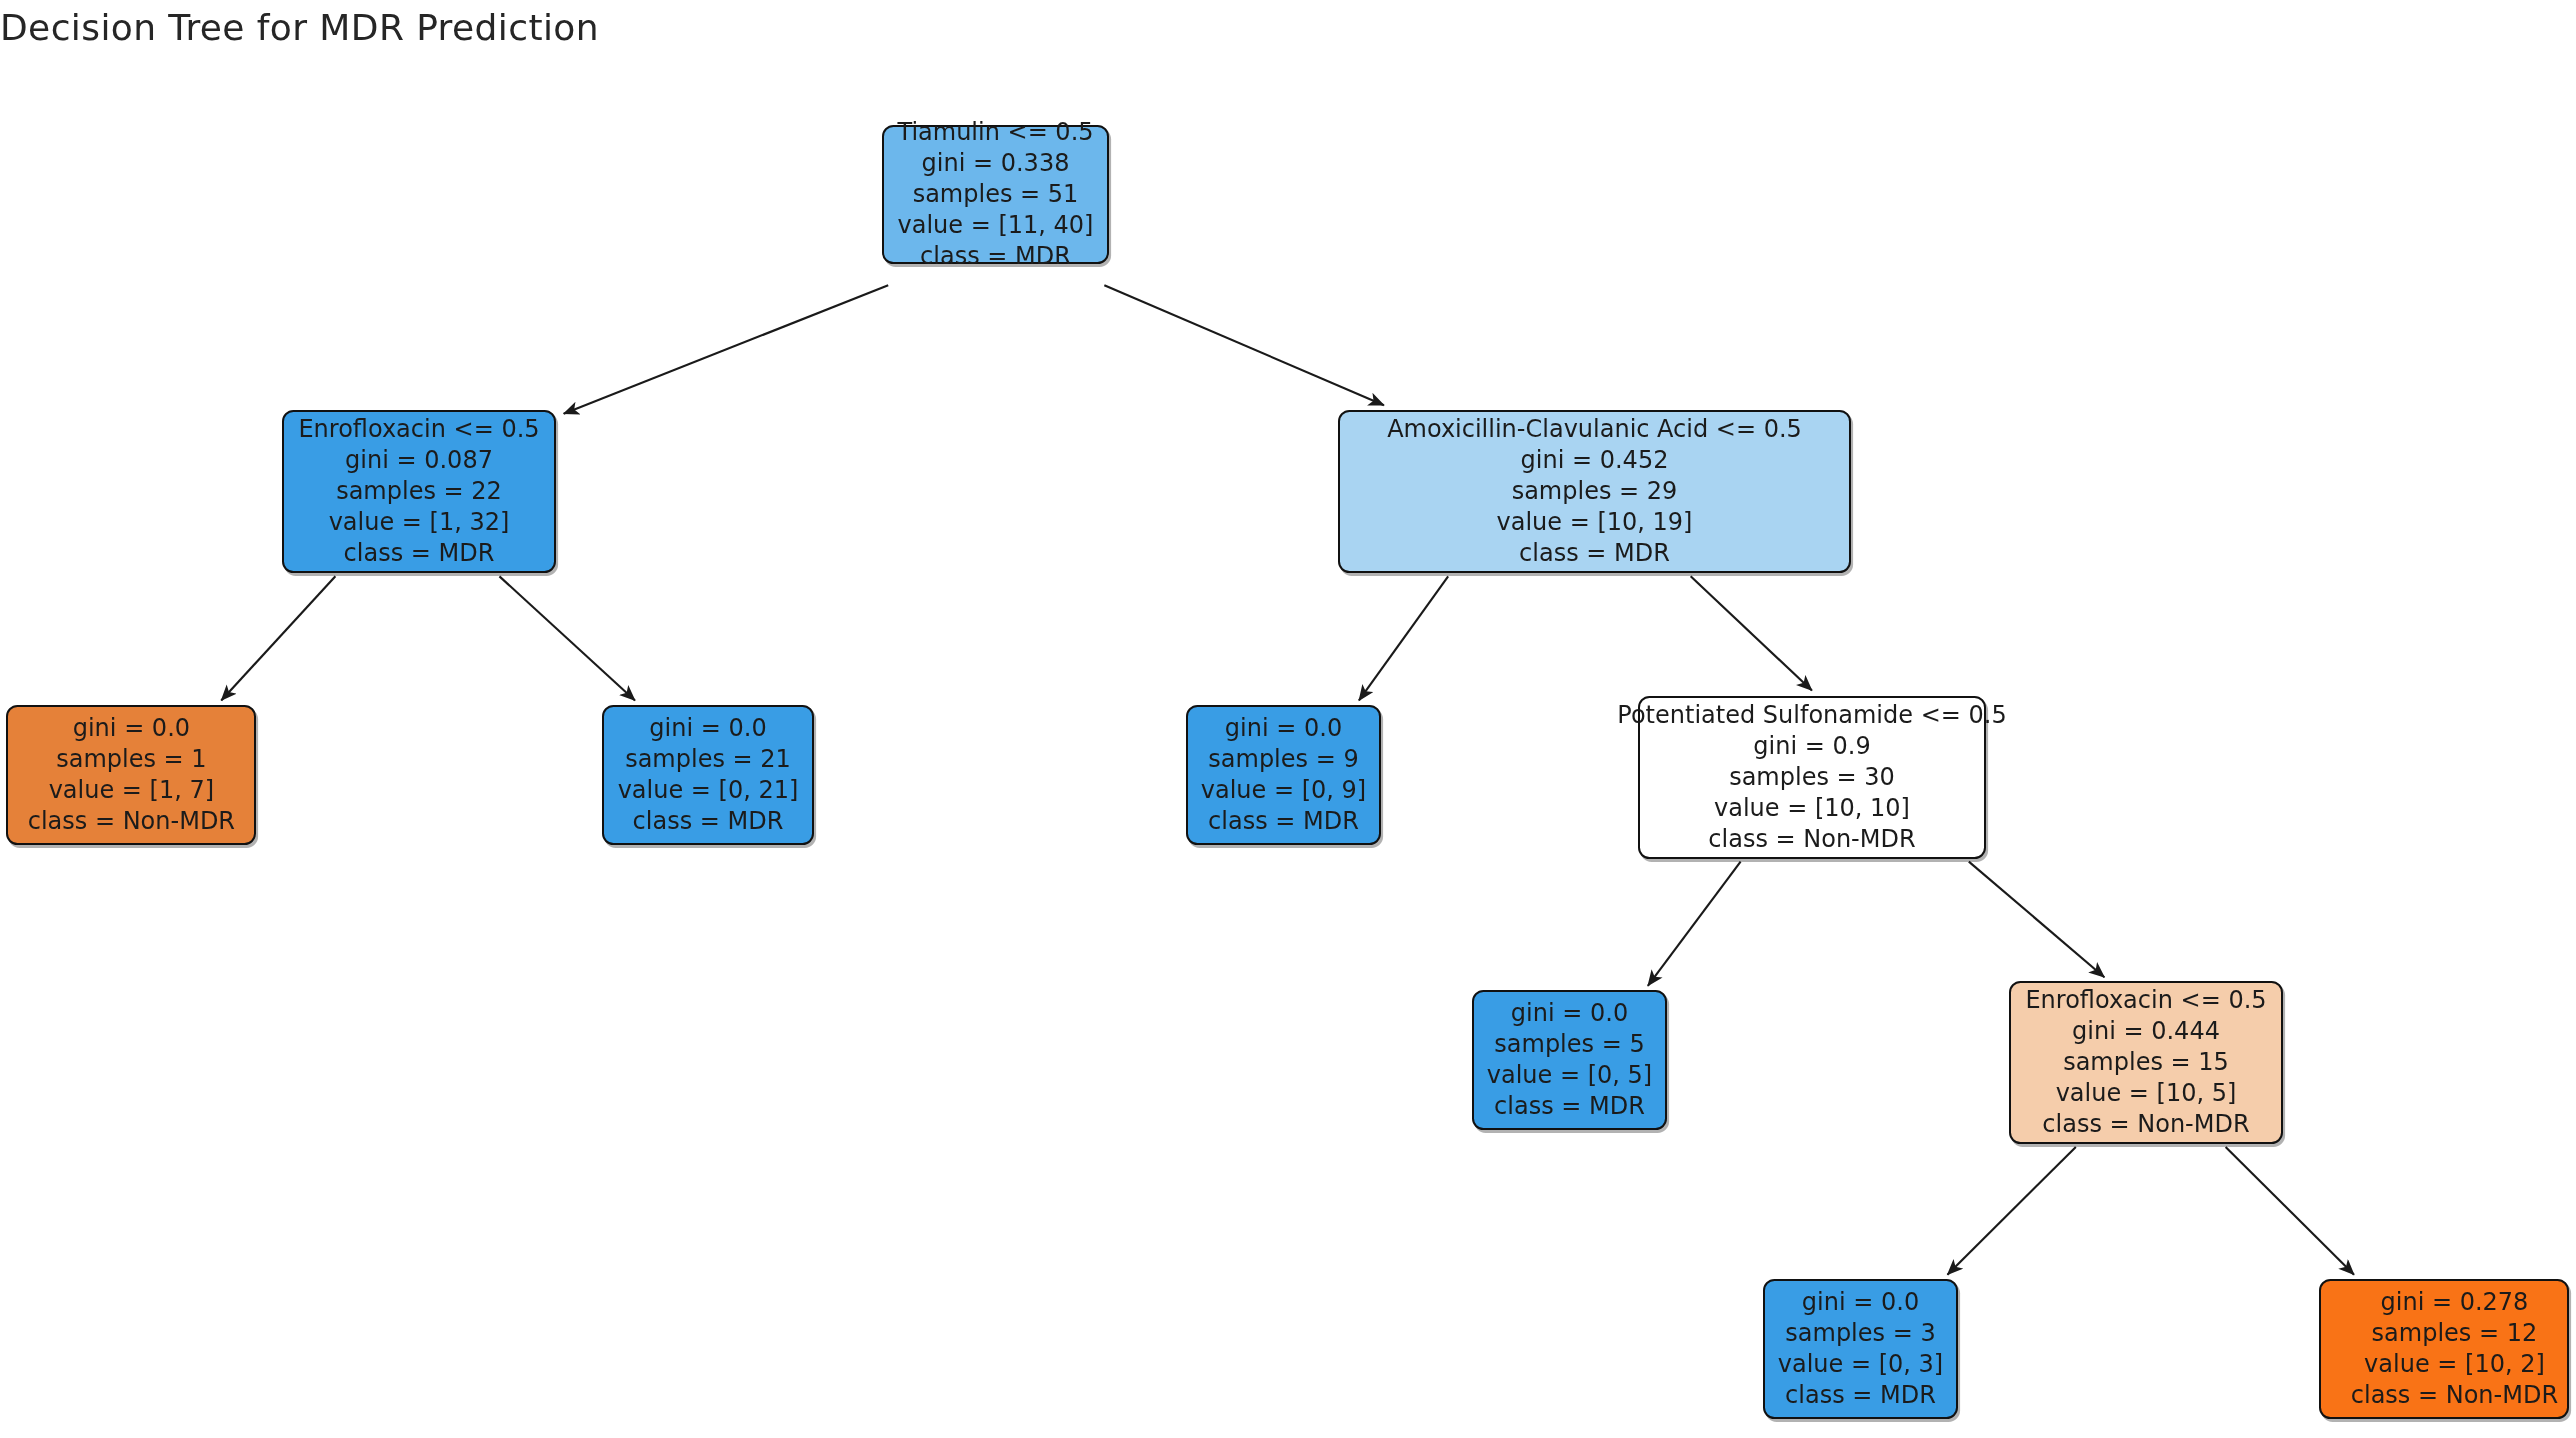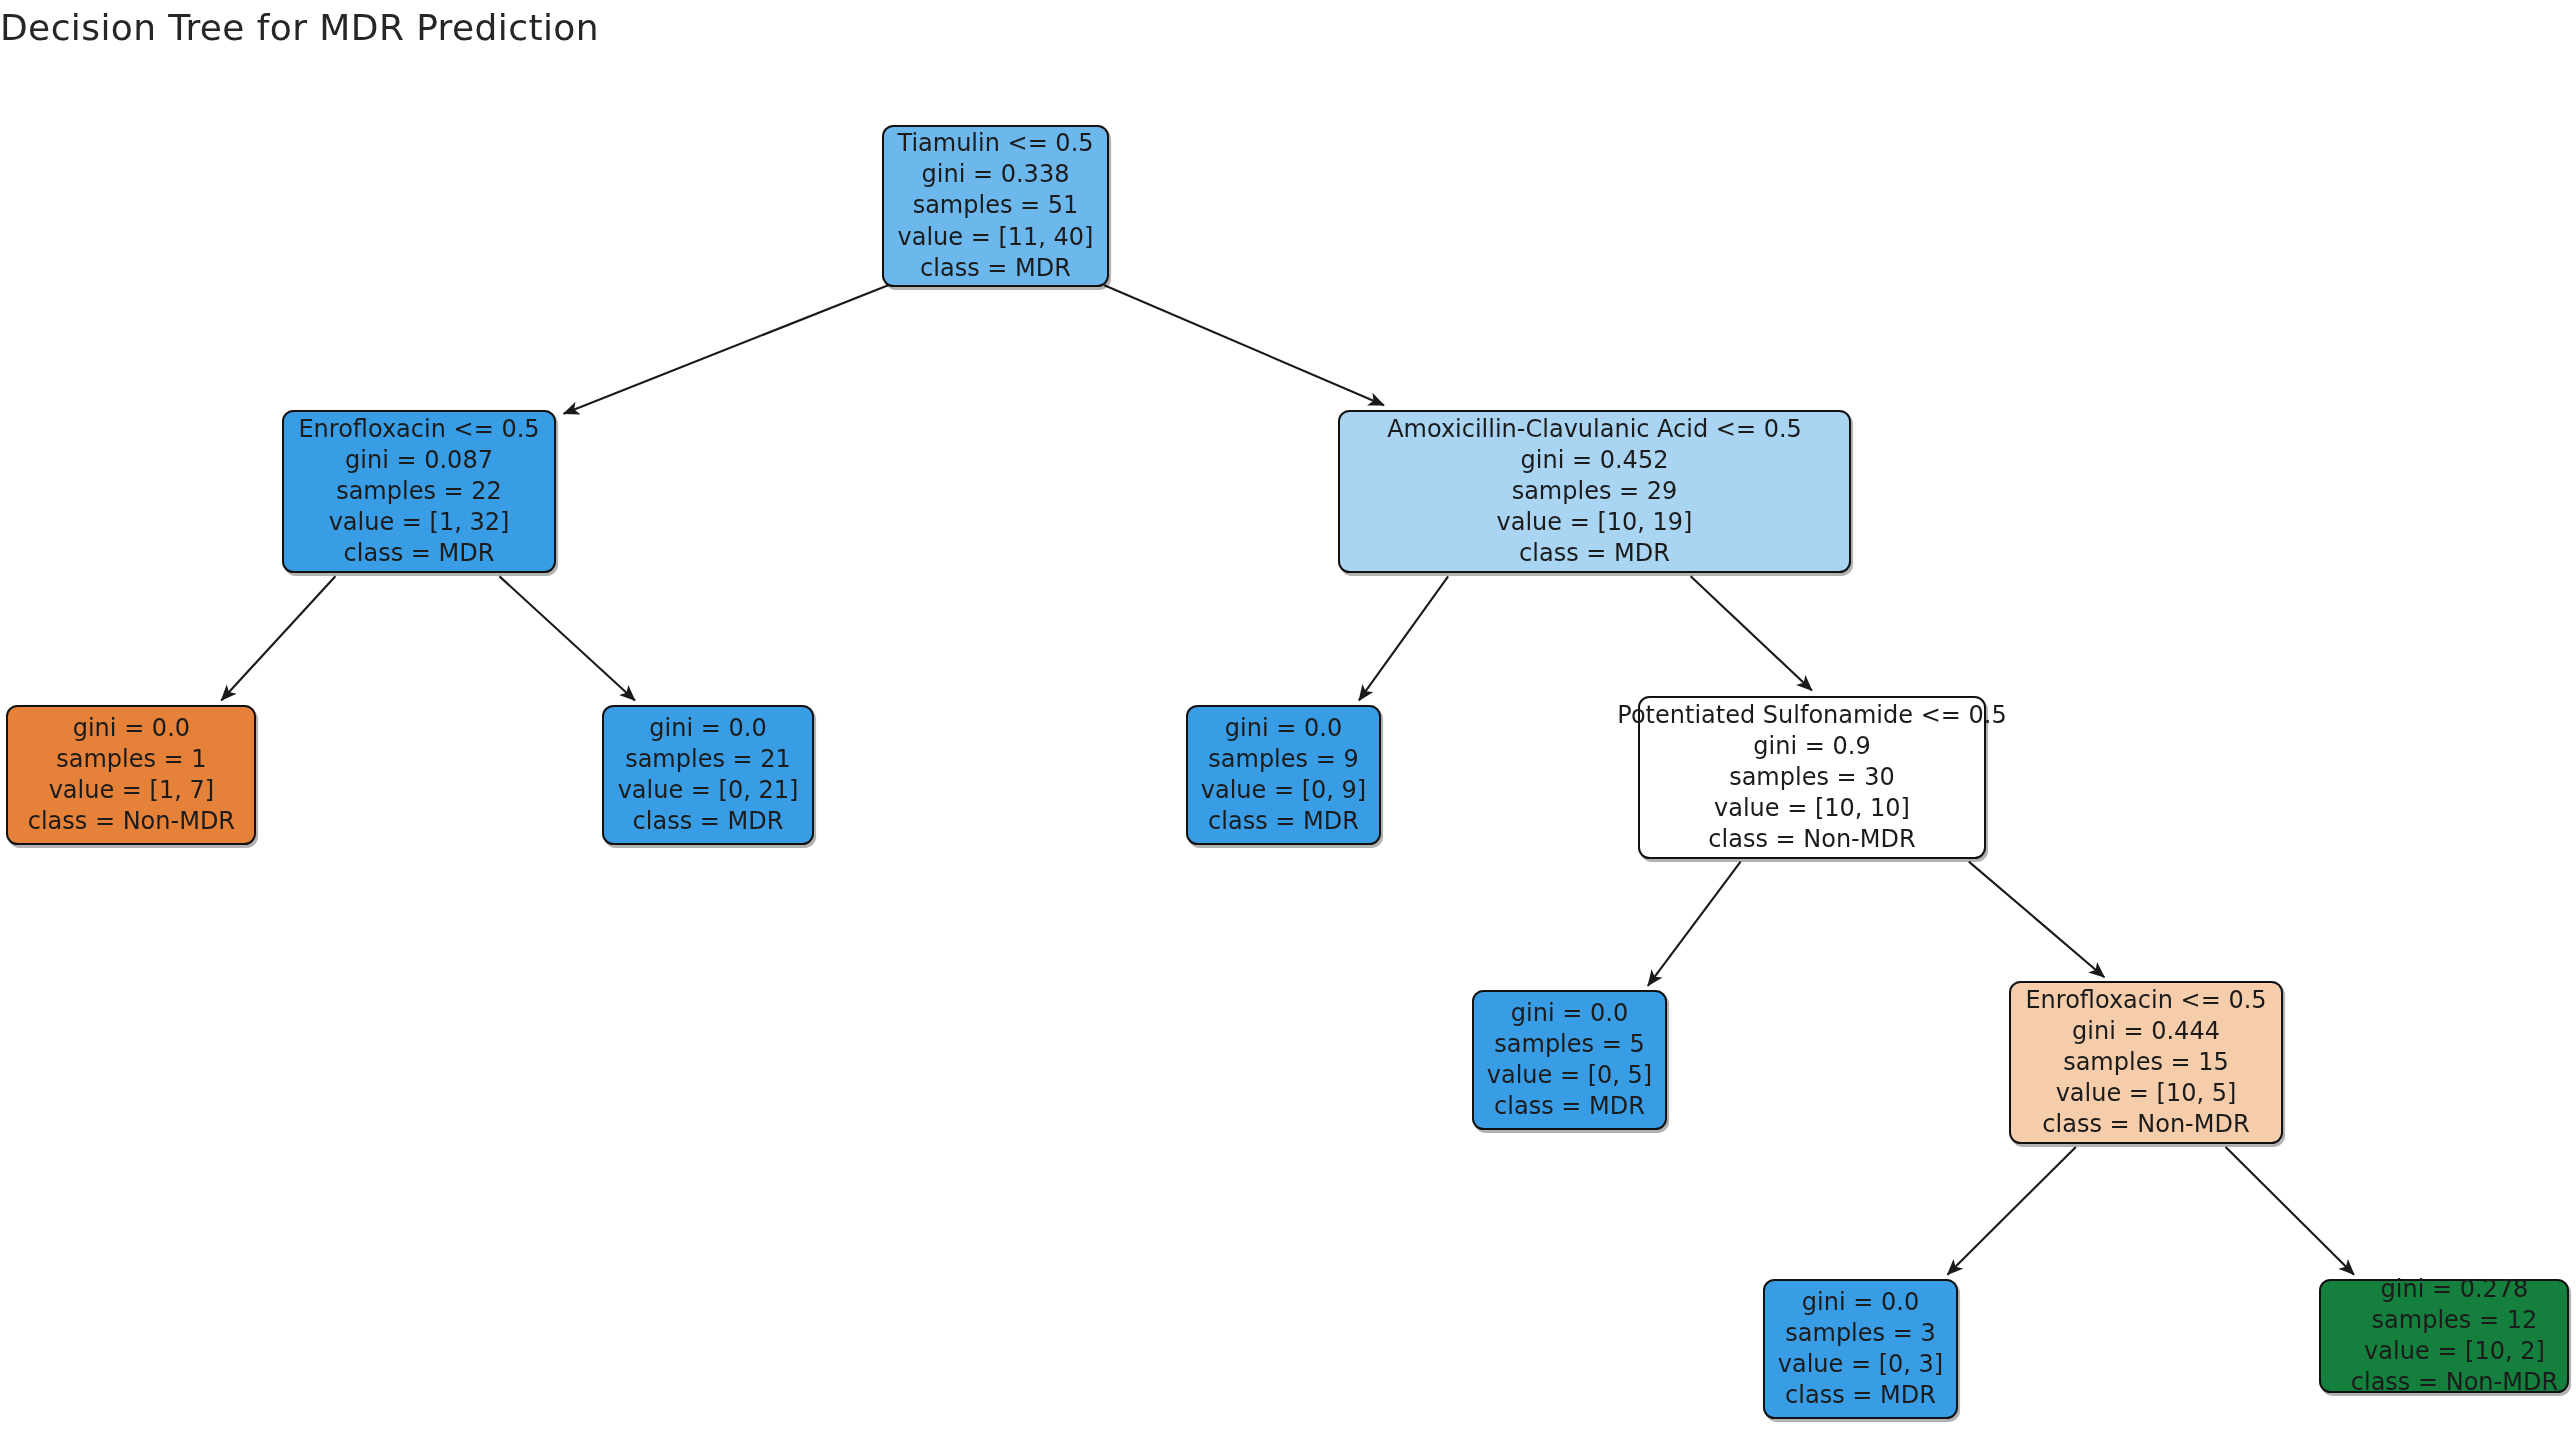--- a/index.html
+++ b/index.html
@@ -75,21 +75,21 @@
         <line x1="2030" y1="808" x2="1905" y2="982" stroke="#1a1a1a" stroke-width="3" marker-end="url(#arrowhead)"></line>
         <line x1="2370" y1="808" x2="2540" y2="968" stroke="#1a1a1a" stroke-width="3" marker-end="url(#arrowhead)"></line>
         <line x1="2440" y1="1208" x2="2310" y2="1382" stroke="#1a1a1a" stroke-width="3" marker-end="url(#arrowhead)"></line>
         <line x1="2760" y1="1208" x2="2950" y2="1370" stroke="#1a1a1a" stroke-width="3" marker-end="url(#arrowhead)"></line>
         <line x1="2910" y1="1608" x2="2730" y2="1787" stroke="#1a1a1a" stroke-width="3" marker-end="url(#arrowhead)"></line>
         <line x1="3120" y1="1608" x2="3300" y2="1787" stroke="#1a1a1a" stroke-width="3" marker-end="url(#arrowhead)"></line>
       </g>
   </svg>
 
   <div id="node-layer">
-      <div class="node" style="left: 882px; top: 125px; width: 227px; height: 162px; background: rgb(108, 183, 236);">
+      <div class="node" style="left: 882px; top: 125px; width: 227px; height: 139px; background: rgb(108, 183, 236);">
         <span class="line">Tiamulin &lt;= 0.5</span>
         <span class="line">gini = 0.338</span>
         <span class="line">samples = 51</span>
         <span class="line">value = [11, 40]</span>
         <span class="line">class = MDR</span>
       </div>
       <div class="node" style="left: 282px; top: 410px; width: 274px; height: 163px; background: rgb(57, 157, 229);">
         <span class="line">Enrofloxacin &lt;= 0.5</span>
         <span class="line">gini = 0.087</span>
         <span class="line">samples = 22</span>
@@ -140,21 +140,21 @@
         <span class="line">samples = 15</span>
         <span class="line">value = [10, 5]</span>
         <span class="line">class = Non-MDR</span>
       </div>
       <div class="node" style="left: 1763px; top: 1279px; width: 195px; height: 140px; background: rgb(57, 157, 229);">
         <span class="line">gini = 0.0</span>
         <span class="line">samples = 3</span>
         <span class="line">value = [0, 3]</span>
         <span class="line">class = MDR</span>
       </div>
-      <div class="node" style="left: 2319px; top: 1279px; width: 250px; height: 114px; background: #15803d; padding-left: 28px;">
+      <div class="node" style="left: 2319px; top: 1279px; width: 250px; height: 140px; background: #f97316; padding-left: 28px;">
         <span class="line">gini = 0.278</span>
         <span class="line">samples = 12</span>
         <span class="line">value = [10, 2]</span>
         <span class="line">class = Non-MDR</span>
       </div>
     </div>
 
 </div>
 
 

